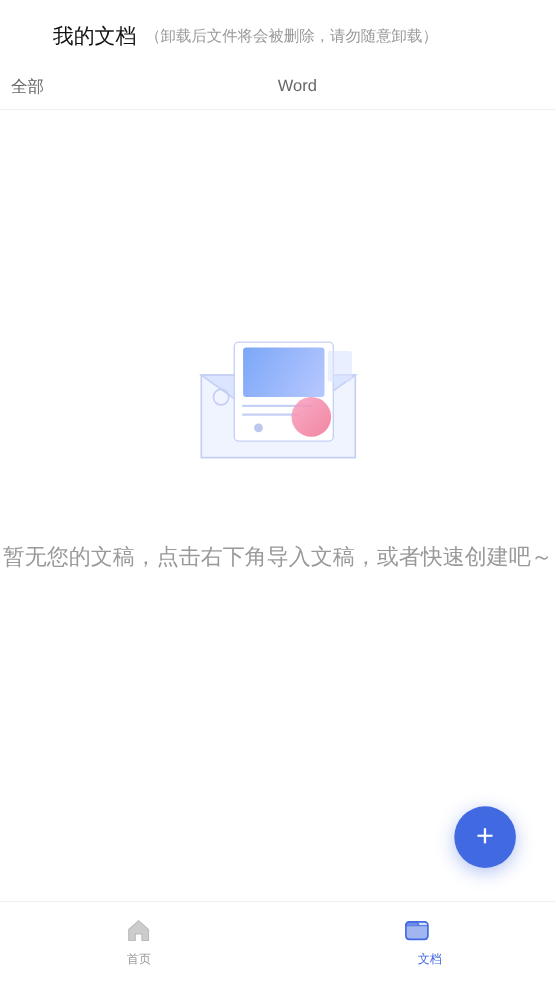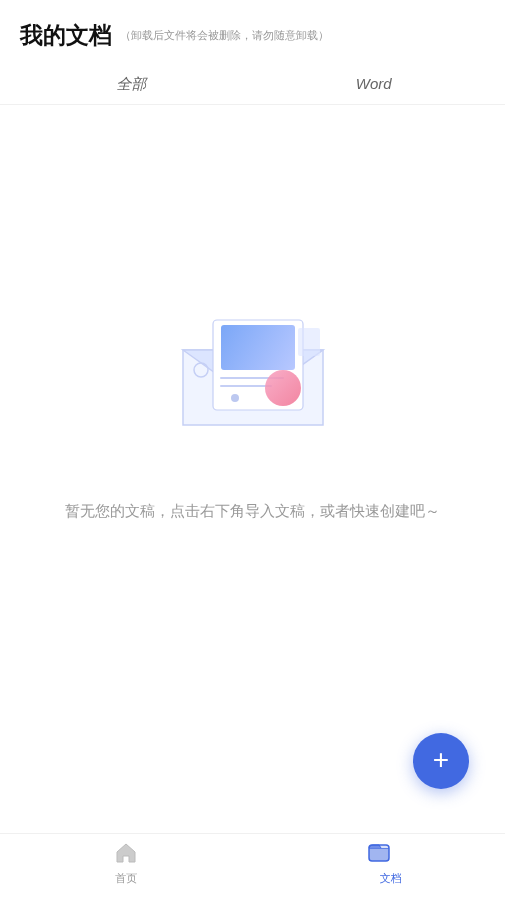--- a/index.html
+++ b/index.html
@@ -15,45 +15,44 @@
     }
 
     
     .header {
       padding: 20px 20px 0 20px;
       display: flex;
       align-items: center;
       gap: 8px;
     }
     .header-title {
-      font-size: 23px;
-      font-weight: 700;
+      font-size: 19px;
+      font-weight: 400;
       color: #111;
+      margin-left: 28px;
     }
     .header-subtitle {
-      font-size: 11px;
+      font-size: 14px;
       color: #999;
     }
 
     
     .tabs {
       display: flex;
       padding: 0 10px;
       margin-top: 14px;
       border-bottom: 1px solid #f0f0f0;
     }
     .tab {
       flex: 1;
-      text-align: center;
       padding: 10px 0;
       font-size: 15px;
       color: #666;
       cursor: pointer;
       position: relative;
-      font-style: italic;
     }
     .tab.active {
       color: #4169e1;
       font-weight: 600;
     }
     .tab.active::after {
       content: '';
       position: absolute;
       bottom: -1px;
       left: 50%;
@@ -77,21 +76,21 @@
     
     .illustration {
       width: 200px;
       height: 180px;
       position: relative;
       margin-bottom: 24px;
     }
 
     
     .empty-text {
-      font-size: 15px;
+      font-size: 20px;
       color: #999;
       text-align: right;
       margin-top: 28px;
     }
 
     
     .fab {
       position: absolute;
       bottom: 110px;
       right: 36px;
@@ -111,21 +110,21 @@
       line-height: 1;
       margin-top: -2px;
     }
 
     
     .bottom-nav {
       position: absolute;
       bottom: 0;
       left: 0;
       width: 100%;
-      height: 66px;
+      height: 80px;
       background: #fff;
       border-top: 1px solid #f0f0f0;
       display: flex;
       align-items: center;
     }
     .nav-item {
       flex: 1;
       display: flex;
       flex-direction: column;
       align-items: center;

